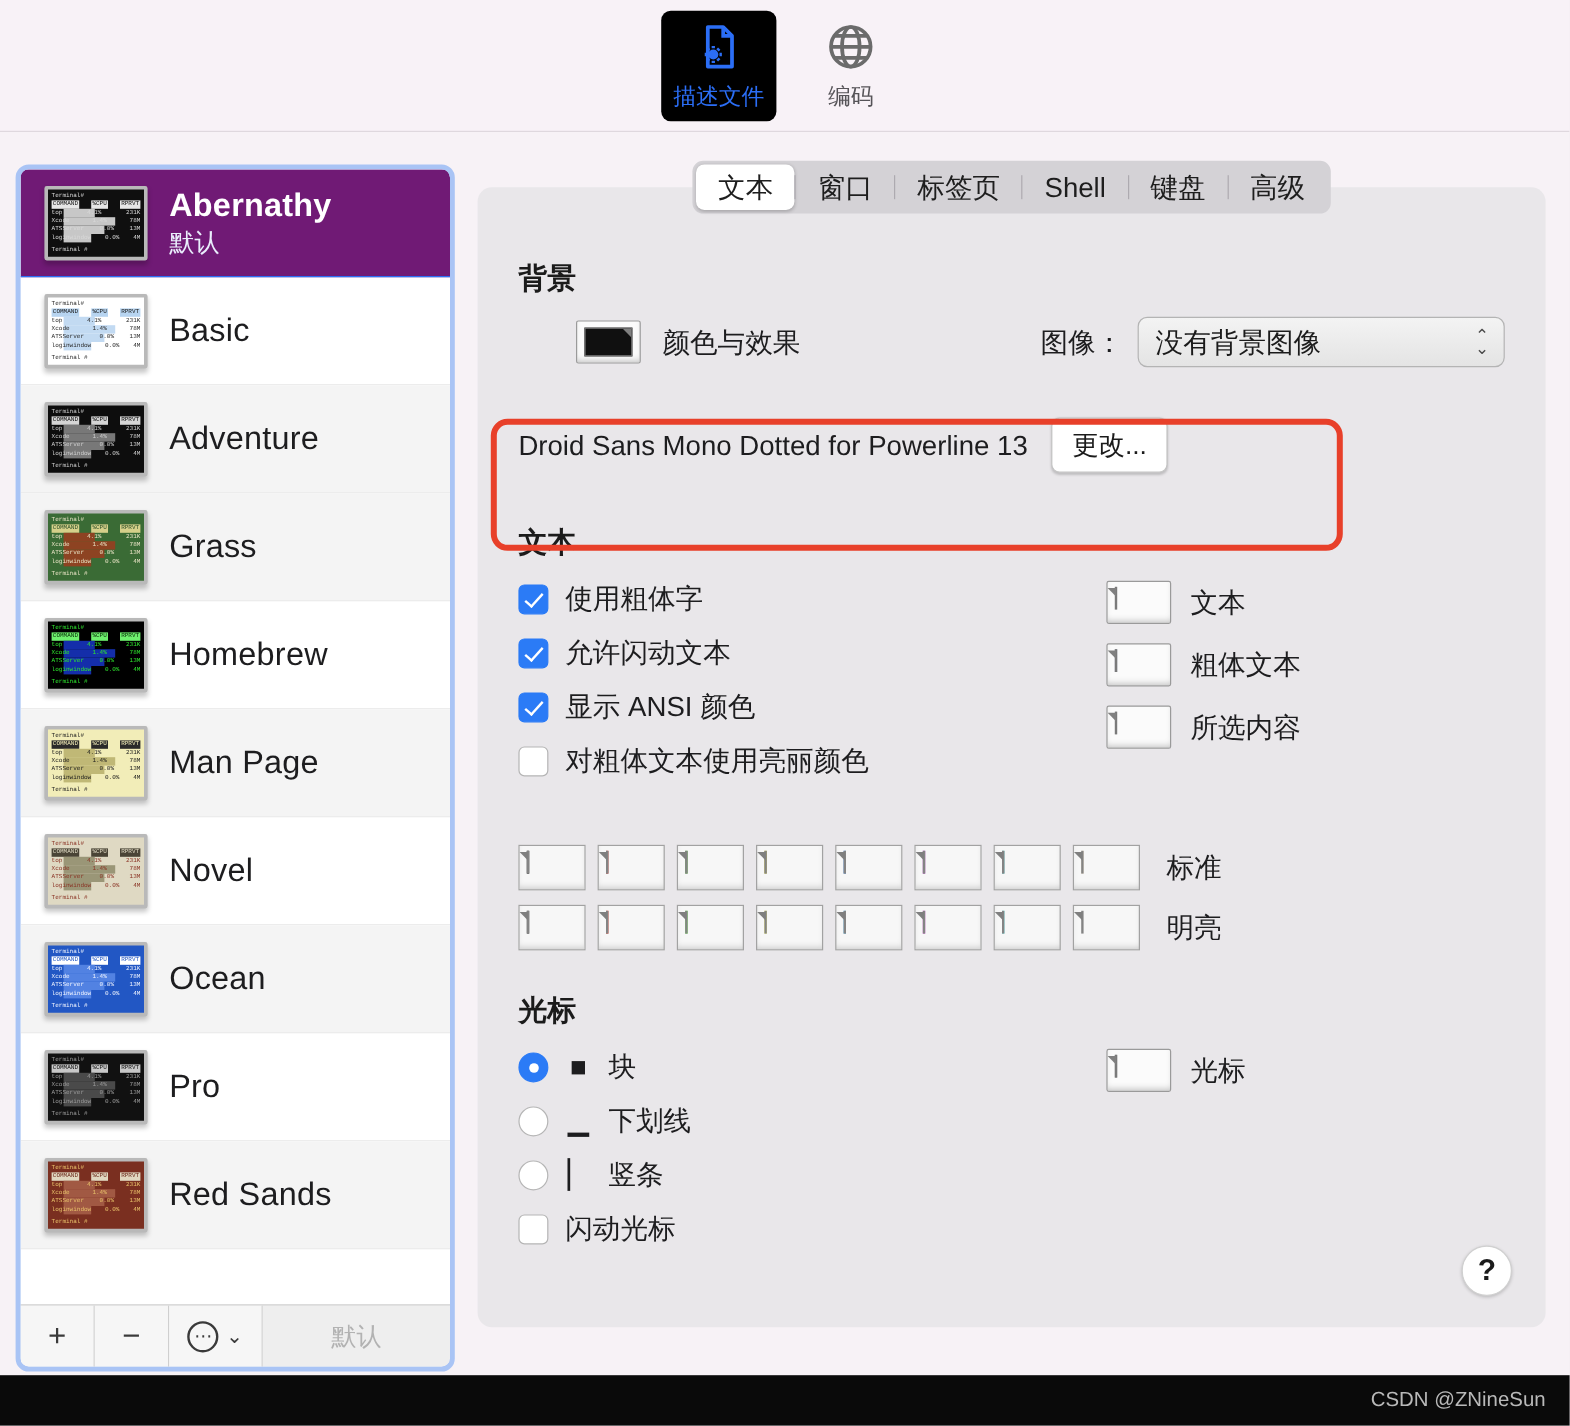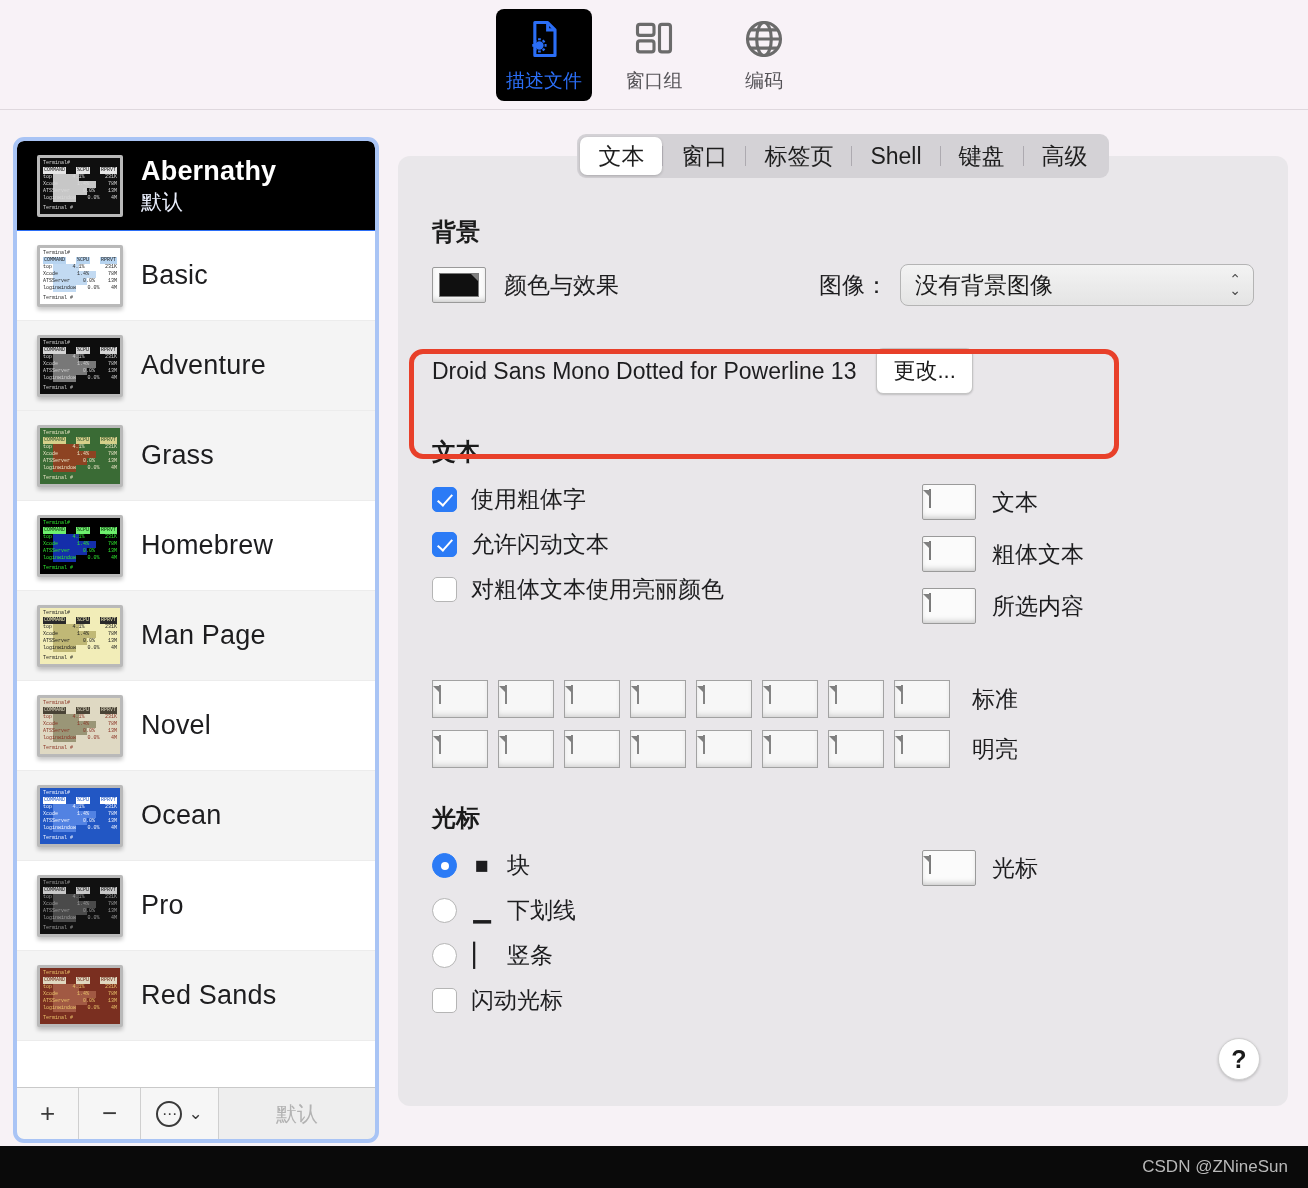--- a/index.html
+++ b/index.html
@@ -60,21 +60,21 @@
     background: #fff;
   }
   .profile-row {
     height: 90px;
     display: flex; align-items: center;
     gap: 18px;
     padding: 0 10px 0 20px;
     border-bottom: 1px solid #ececec;
   }
   .profile-row.alt { background: #f4f4f4; }
-  .profile-row.selected { background: #000000; border-bottom-color: #2b6ef6; }
+  .profile-row.selected { background: #701a75; border-bottom-color: #2b6ef6; }
   .thumb {
     width: 86px; height: 62px;
     border: 3px solid #b9b9b9;
     border-radius: 2px;
     position: relative;
     overflow: hidden;
     flex: 0 0 auto;
     box-shadow: 0 3px 4px rgba(0,0,0,.22);
     font-family: "Liberation Mono", "DejaVu Sans Mono", monospace;
     font-size: 5px;
@@ -289,30 +289,20 @@
       <svg width="44" height="44" viewBox="0 0 24 24" fill="none" stroke="#2b6ef6" stroke-width="1.7">
         <path d="M7 3h7l4 4v14H7z" stroke-linejoin="round"></path>
         <path d="M14 3v4h4"></path>
         <circle cx="9.5" cy="15.5" r="2.3" fill="#2b6ef6" stroke="none"></circle>
         <path d="M9.5 11.6v1.1M9.5 18.3v1.1M5.6 15.5h1.1M12.3 15.5h1.1M6.8 12.8l.8.8M11.4 17.4l.8.8M12.2 12.8l-.8.8M7.6 17.4l-.8.8" stroke-width="1.5"></path>
       </svg>
     </span>
     <span class="tb-label">描述文件</span>
   </div>
 
-  <div class="tb-item">
-    <span class="tb-icon">
-      <svg width="44" height="44" viewBox="0 0 24 24" fill="none" stroke="#6b6b6b" stroke-width="1.7">
-        <rect x="3" y="4" width="9" height="6" rx="1.3"></rect>
-        <rect x="3" y="13" width="9" height="6" rx="1.3"></rect>
-        <rect x="15" y="4" width="6" height="15" rx="1.3"></rect>
-      </svg>
-    </span>
-    <span class="tb-label">窗口组</span>
-  </div>
 
   <div class="tb-item">
     <span class="tb-icon">
       <svg width="44" height="44" viewBox="0 0 24 24" fill="none" stroke="#6b6b6b" stroke-width="1.7">
         <circle cx="12" cy="12" r="9"></circle>
         <ellipse cx="12" cy="12" rx="4" ry="9"></ellipse>
         <path d="M3 12h18M4.8 7h14.4M4.8 17h14.4"></path>
       </svg>
     </span>
     <span class="tb-label">编码</span>
@@ -768,21 +758,21 @@
           <div class="tab-sep"></div>
           <div class="tab">Shell</div>
           <div class="tab-sep"></div>
           <div class="tab">键盘</div>
           <div class="tab-sep"></div>
           <div class="tab">高级</div>
         </div>
     </div>
 
     <div class="sec-title">背景</div>
-    <div class="row" style="margin-bottom:42px;">
+    <div class="row" style="margin-bottom:42px;margin-left:48px;">
       <div class="colorwell">
         <div class="chip" id="bg-chip" style="background: rgb(16, 16, 16);"></div>
       </div>
       <span class="lbl" style="margin-left:18px;">颜色与效果</span>
       <span class="lbl" style="margin-left:200px;">图像：</span>
       <div class="select" style="margin-left:12px;max-width:370px;">
         <span>没有背景图像</span>
         <span class="chev">⌃<br>⌄</span>
       </div>
     </div>
@@ -796,20 +786,24 @@
     <div class="sec-title">文本</div>
     <div class="row" style="align-items:flex-start;margin-bottom:40px;">
       <div class="col-left" id="text-checkboxes">
           <div class="cb-row">
             <span class="cb on"></span>
             <span class="lbl">使用粗体字</span>
           </div>
           <div class="cb-row">
             <span class="cb on"></span>
             <span class="lbl">允许闪动文本</span>
+          </div>
+          <div class="cb-row">
+            <span class="cb on"></span>
+            <span class="lbl">显示 ANSI 颜色</span>
           </div>
           <div class="cb-row">
             <span class="cb"></span>
             <span class="lbl">对粗体文本使用亮丽颜色</span>
           </div>
         </div>
       <div class="right-swatches" id="text-swatches">
           <div class="sw-row">
             <span class="colorwell"><span class="chip" style="background:#f4f4f4"></span></span>
             <span class="lbl">文本</span>

